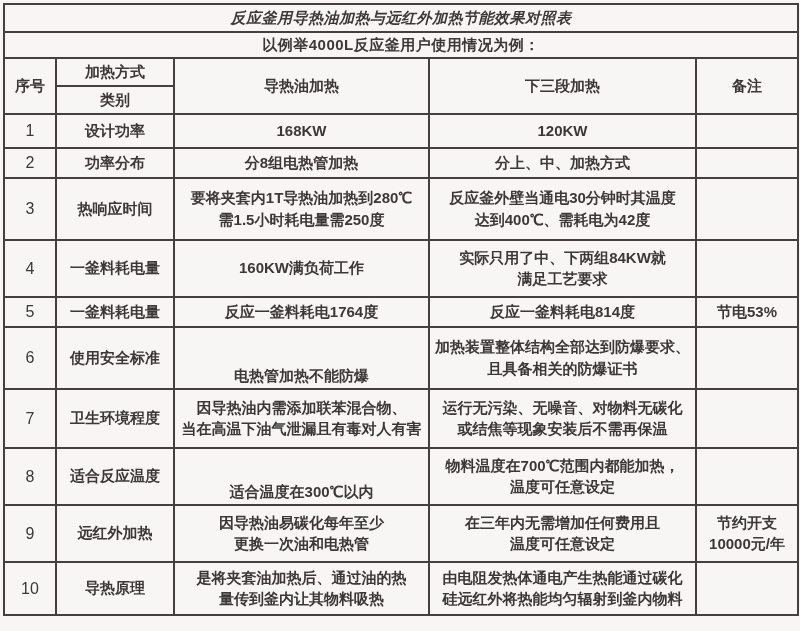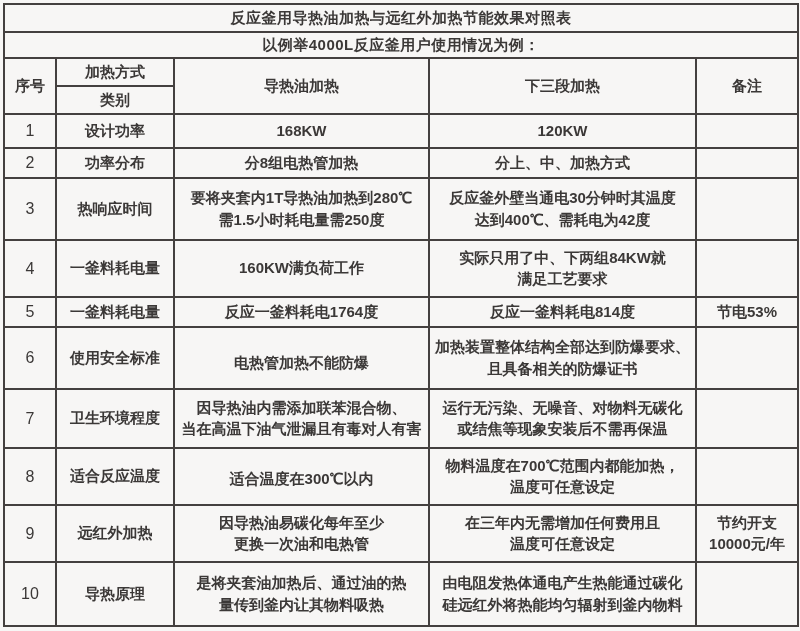--- a/index.html
+++ b/index.html
@@ -20,40 +20,40 @@
     border: 2px solid #44403f;
     text-align: center;
     vertical-align: middle;
     font-weight: bold;
     font-size: 15px;
     line-height: 1.45;
     white-space: pre-line;
     padding: 1px 4px;
     overflow: hidden;
   }
-  tr.h-title  { height: 28px; }
+  tr.h-title  { height: 28px; font-style: italic; }
   tr.h-sub    { height: 18px; }
   tr.h-hdr    { height: 28px; }
   tr.h-r1  { height: 34px; }
   tr.h-r2  { height: 30px; }
   tr.h-r3  { height: 62px; }
   tr.h-r4  { height: 57px; }
   tr.h-r5  { height: 30px; }
   tr.h-r6  { height: 62px; }
   tr.h-r7  { height: 59px; }
   tr.h-r8  { height: 57px; }
   tr.h-r9  { height: 57px; }
-  tr.h-r10 { height: 64px; }
+  tr.h-r10 { height: 53px; }
   td.no {
     font-weight: normal;
     font-size: 16px;
   }
   td.vbottom {
     vertical-align: bottom;
-    padding-bottom: 14px;
+    padding-bottom: 1px;
     text-align: center;
   }
   td.title-cell, td.sub-cell { font-size: 15px; letter-spacing: 0.5px; }
 </style>
 </head>
 <body>
 
 <div class="wrap">
   <table>
     <colgroup>

